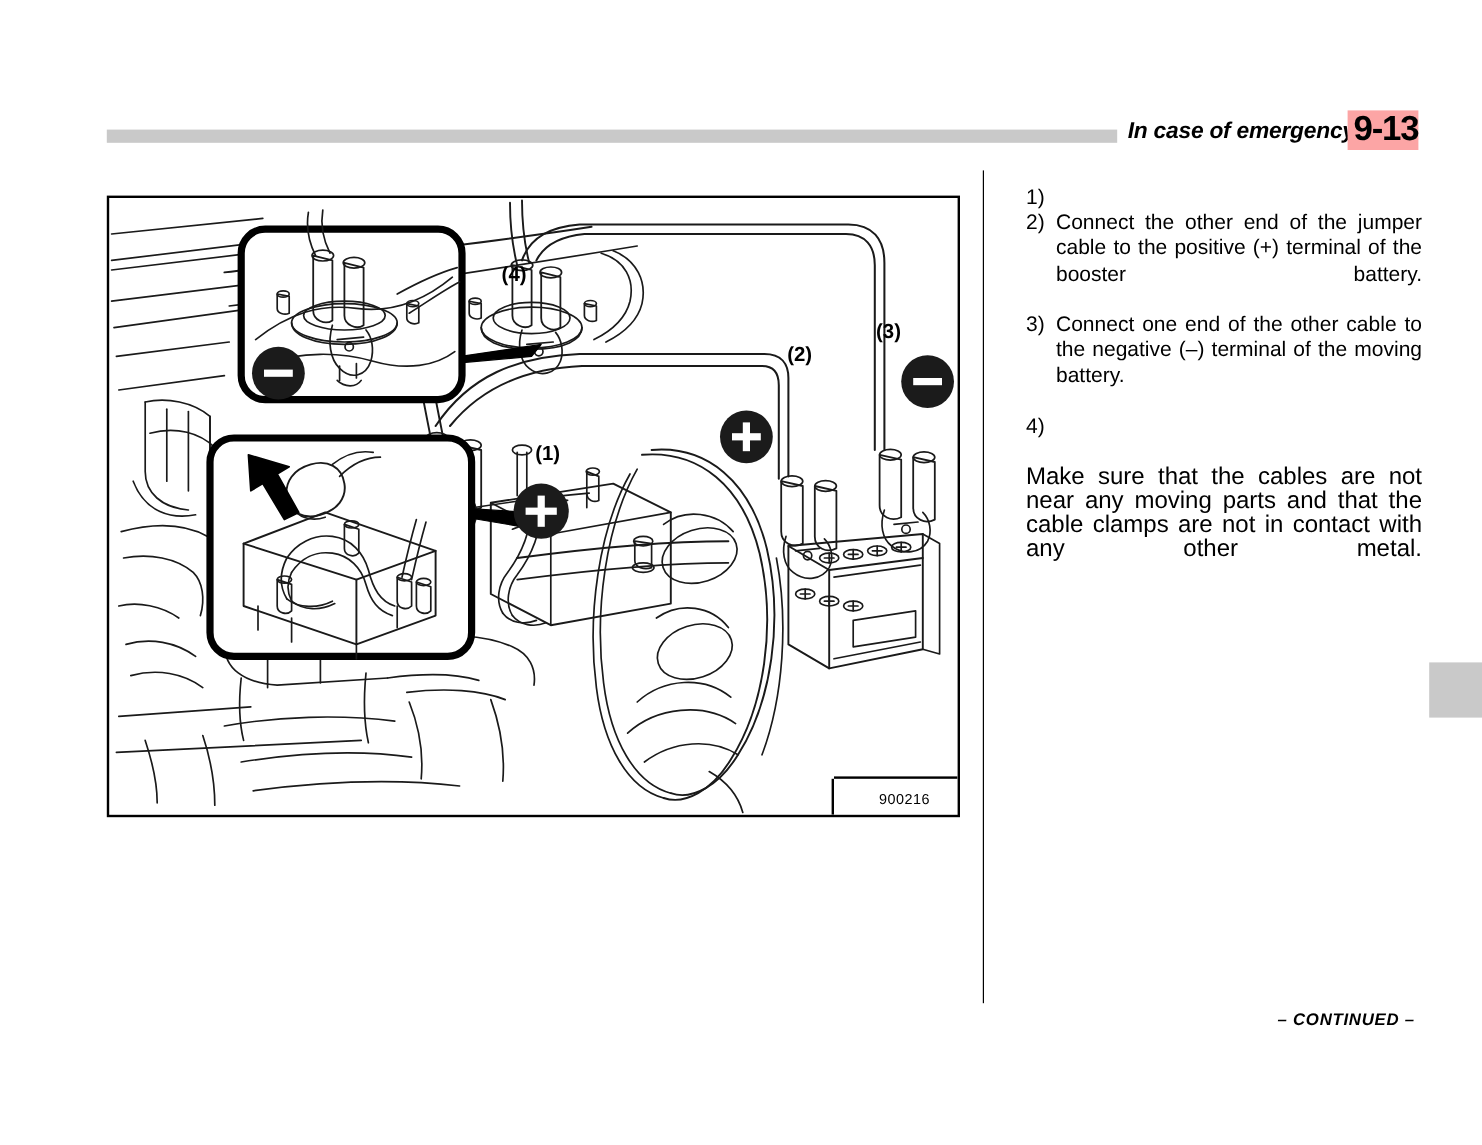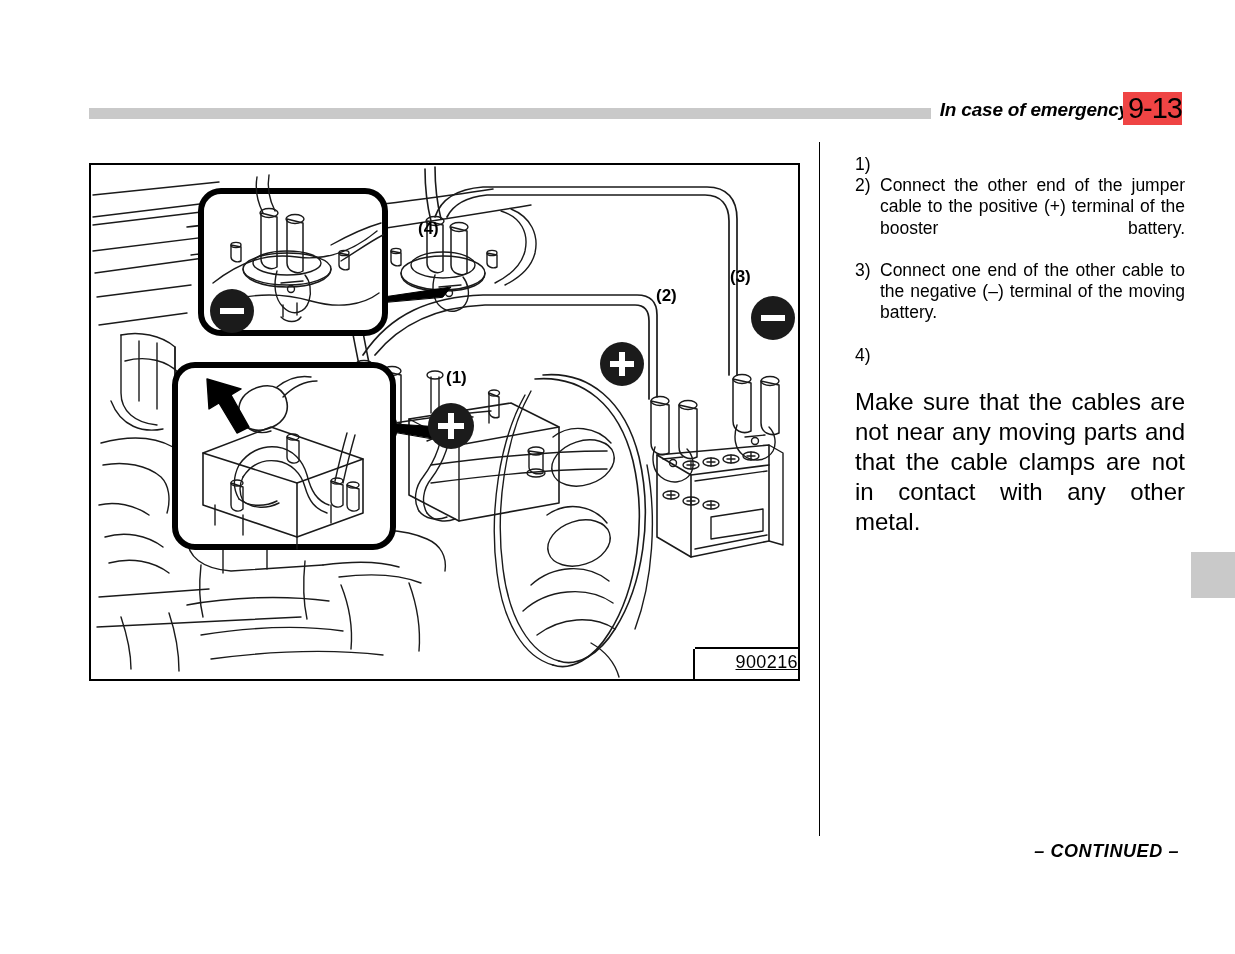--- a/index.html
+++ b/index.html
@@ -35,24 +35,24 @@
     letter-spacing: -0.2px;
     white-space: nowrap;
     background: #ffffff;
     padding-left: 9px;
   }
   #header-pagenum {
     position: absolute;
     right: 53px;
     top: 92px;
     font-size: 29px;
-    font-weight: normal;
+    font-weight: bold;
     letter-spacing: -1px;
     white-space: nowrap;
-    background: #ef4444;
+    background: #fca5a5;
     padding-left: 5px;
   }
 
   
   #column-divider {
     position: absolute;
     left: 819px;
     top: 142px;
     width: 1px;
     height: 694px;
@@ -77,25 +77,24 @@
     width: 711px;
     height: 518px;
     border: 2px solid #000000;
     box-sizing: border-box;
     background: #ffffff;
     overflow: hidden;
   }
   #figure-svg { display: block; width: 707px; height: 514px; }
   #figure-id {
     position: absolute;
-    right: 0;
+    right: 23px;
     bottom: 6px;
-    font-size: 18px;
+    font-size: 12px;
     letter-spacing: 0.4px;
-    text-decoration: underline;
   }
   #figure-id-rule {
     position: absolute;
     right: 0;
     bottom: 30px;
     width: 103px;
     height: 2px;
     background: #000000;
   }
   #figure-id-rule-v {
@@ -122,38 +121,38 @@
     padding-left: 25px;
     position: relative;
     margin: 0;
   }
   .step .num {
     position: absolute;
     left: 0;
     top: 0;
   }
   .note {
-    font-size: 24px;
-    line-height: 30px;
+    font-size: 20px;
+    line-height: 20px;
     text-align: justify;
     text-justify: inter-word;
     margin: 21px 0 0 0;
   }
   .note::after, .step::after {
     content: "";
     display: inline-block;
     width: 100%;
   }
 
   
   #footer-continued {
     position: absolute;
     right: 56px;
     top: 841px;
-    font-size: 18px;
+    font-size: 14px;
     font-weight: bold;
     font-style: italic;
     letter-spacing: 0.6px;
     white-space: nowrap;
   }
 
   
   .badge {
     position: absolute;
     border-radius: 50%;

